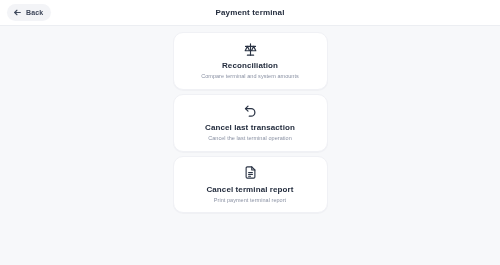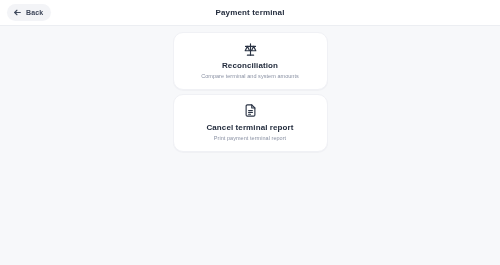--- a/index.html
+++ b/index.html
@@ -167,20 +167,30 @@
             <path d="M7 21h10"></path>
             <path d="M4 7h16"></path>
             <path d="M7 7l-3.5 7h7z"></path>
             <path d="M17 7l-3.5 7h7z"></path>
           </svg>
         </span>
         <div class="card-title">Reconciliation</div>
         <div class="card-subtitle">Compare terminal and system amounts</div>
       </div>
 
+      <div class="card">
+        <span class="card-icon">
+          <svg viewBox="0 0 24 24" fill="none" stroke="currentColor" stroke-width="2" stroke-linecap="round" stroke-linejoin="round">
+            <path d="M8 5L4 9l4 4"></path>
+            <path d="M4 9h9a6 6 0 0 1 0 12h-3"></path>
+          </svg>
+        </span>
+        <div class="card-title">Cancel last transaction</div>
+        <div class="card-subtitle">Cancel the last terminal operation</div>
+      </div>
 
       <div class="card">
         <span class="card-icon">
           <svg viewBox="0 0 24 24" fill="none" stroke="currentColor" stroke-width="1.8" stroke-linecap="round" stroke-linejoin="round">
             <path d="M14 3H7a2 2 0 0 0-2 2v14a2 2 0 0 0 2 2h10a2 2 0 0 0 2-2V8z"></path>
             <path d="M14 3v5h5"></path>
             <path d="M9 12h6"></path>
             <path d="M9 15h6"></path>
             <path d="M9 18h3"></path>
           </svg>

